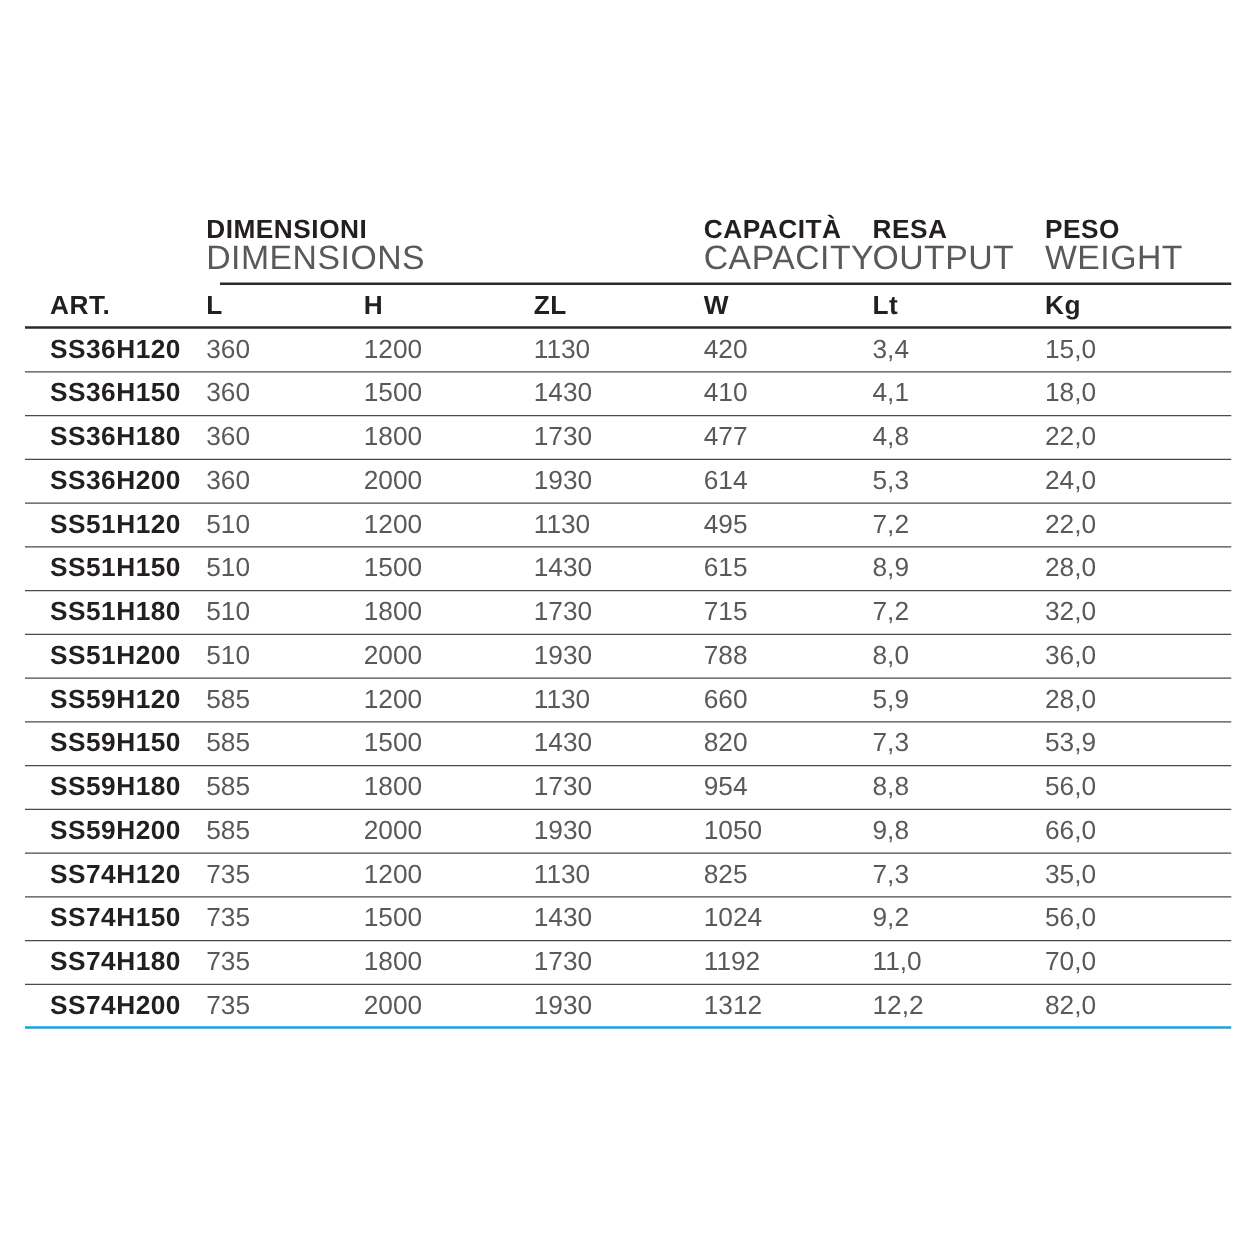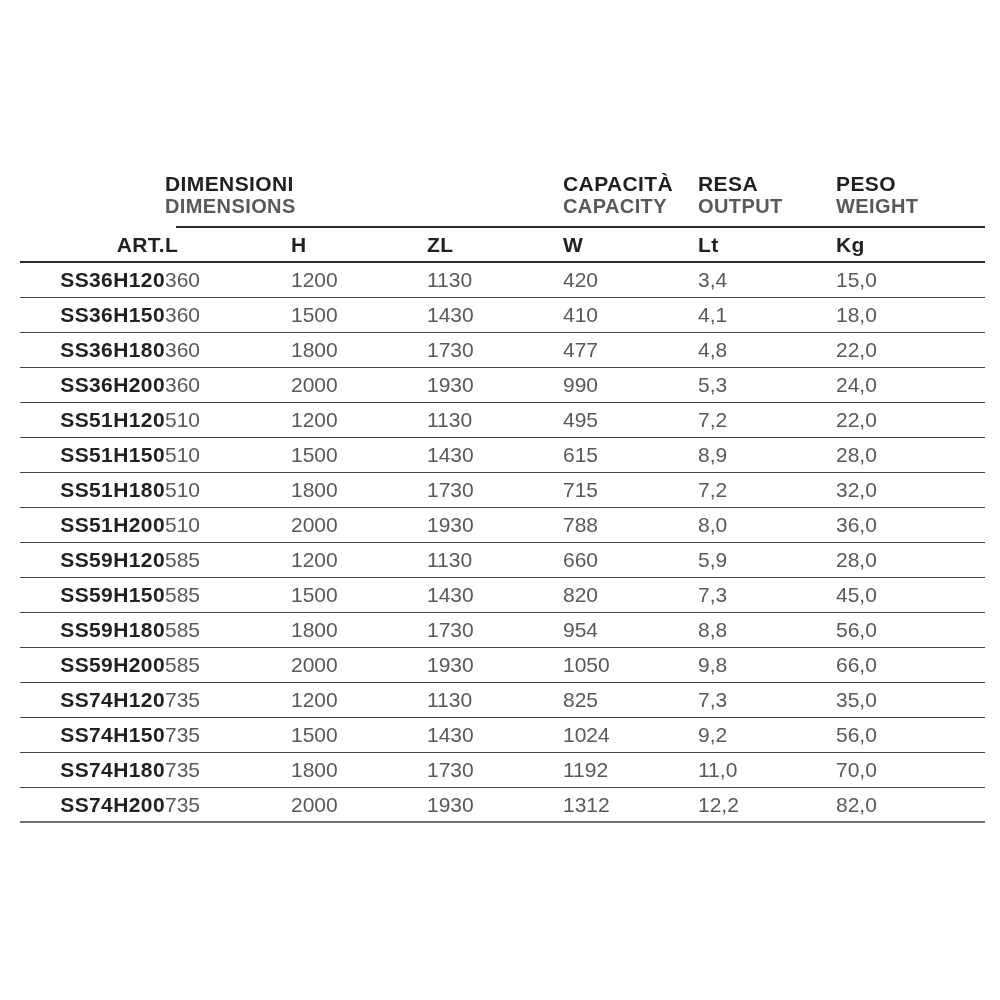--- a/index.html
+++ b/index.html
@@ -30,21 +30,21 @@
   }
   .group-cell { padding-bottom:24px; }
   .group-cell .it {
     display:block;
     font-size:21px; font-weight:bold;
     letter-spacing:0.4px; line-height:22px;
     color:#231f20;
   }
   .group-cell .en {
     display:block;
-    font-size:20px; font-weight:bold;
+    font-size:27px; font-weight:normal;
     letter-spacing:0.4px; line-height:22px;
     color:#58595b;
   }
   .group-span-dim { grid-column:2 / span 3; }
   .group-underline {
     position:absolute;
     left:156px; right:0; bottom:0;
     height:2px; background:#2b2b2d;
   }
 
@@ -59,23 +59,23 @@
   }
 
   
   .data-row {
     height:35px;
     align-items:center;
     border-bottom:1.5px solid #4a4a4c;
     font-size:21px;
     color:#58595b;
   }
-  .data-row:last-child { border-bottom:2px solid #737373; }
-
-  .pad-left { padding-left:20px;text-align:right; }
+  .data-row:last-child { border-bottom:2px solid #0ea5e9; }
+
+  .pad-left { padding-left:20px; }
   .cell-art {
     font-weight:bold;
     letter-spacing:0.4px;
     color:#231f20;
   }
 </style>
 </head>
 <body>
 
 <div class="spec-table">
@@ -136,21 +136,21 @@
     <div>1730</div>
     <div>477</div>
     <div>4,8</div>
     <div>22,0</div>
   </div>
       <div class="grid-row data-row">
     <div class="cell-art pad-left">SS36H200</div>
     <div>360</div>
     <div>2000</div>
     <div>1930</div>
-    <div>990</div>
+    <div>614</div>
     <div>5,3</div>
     <div>24,0</div>
   </div>
       <div class="grid-row data-row">
     <div class="cell-art pad-left">SS51H120</div>
     <div>510</div>
     <div>1200</div>
     <div>1130</div>
     <div>495</div>
     <div>7,2</div>
@@ -192,21 +192,21 @@
     <div>5,9</div>
     <div>28,0</div>
   </div>
       <div class="grid-row data-row">
     <div class="cell-art pad-left">SS59H150</div>
     <div>585</div>
     <div>1500</div>
     <div>1430</div>
     <div>820</div>
     <div>7,3</div>
-    <div>45,0</div>
+    <div>53,9</div>
   </div>
       <div class="grid-row data-row">
     <div class="cell-art pad-left">SS59H180</div>
     <div>585</div>
     <div>1800</div>
     <div>1730</div>
     <div>954</div>
     <div>8,8</div>
     <div>56,0</div>
   </div>

